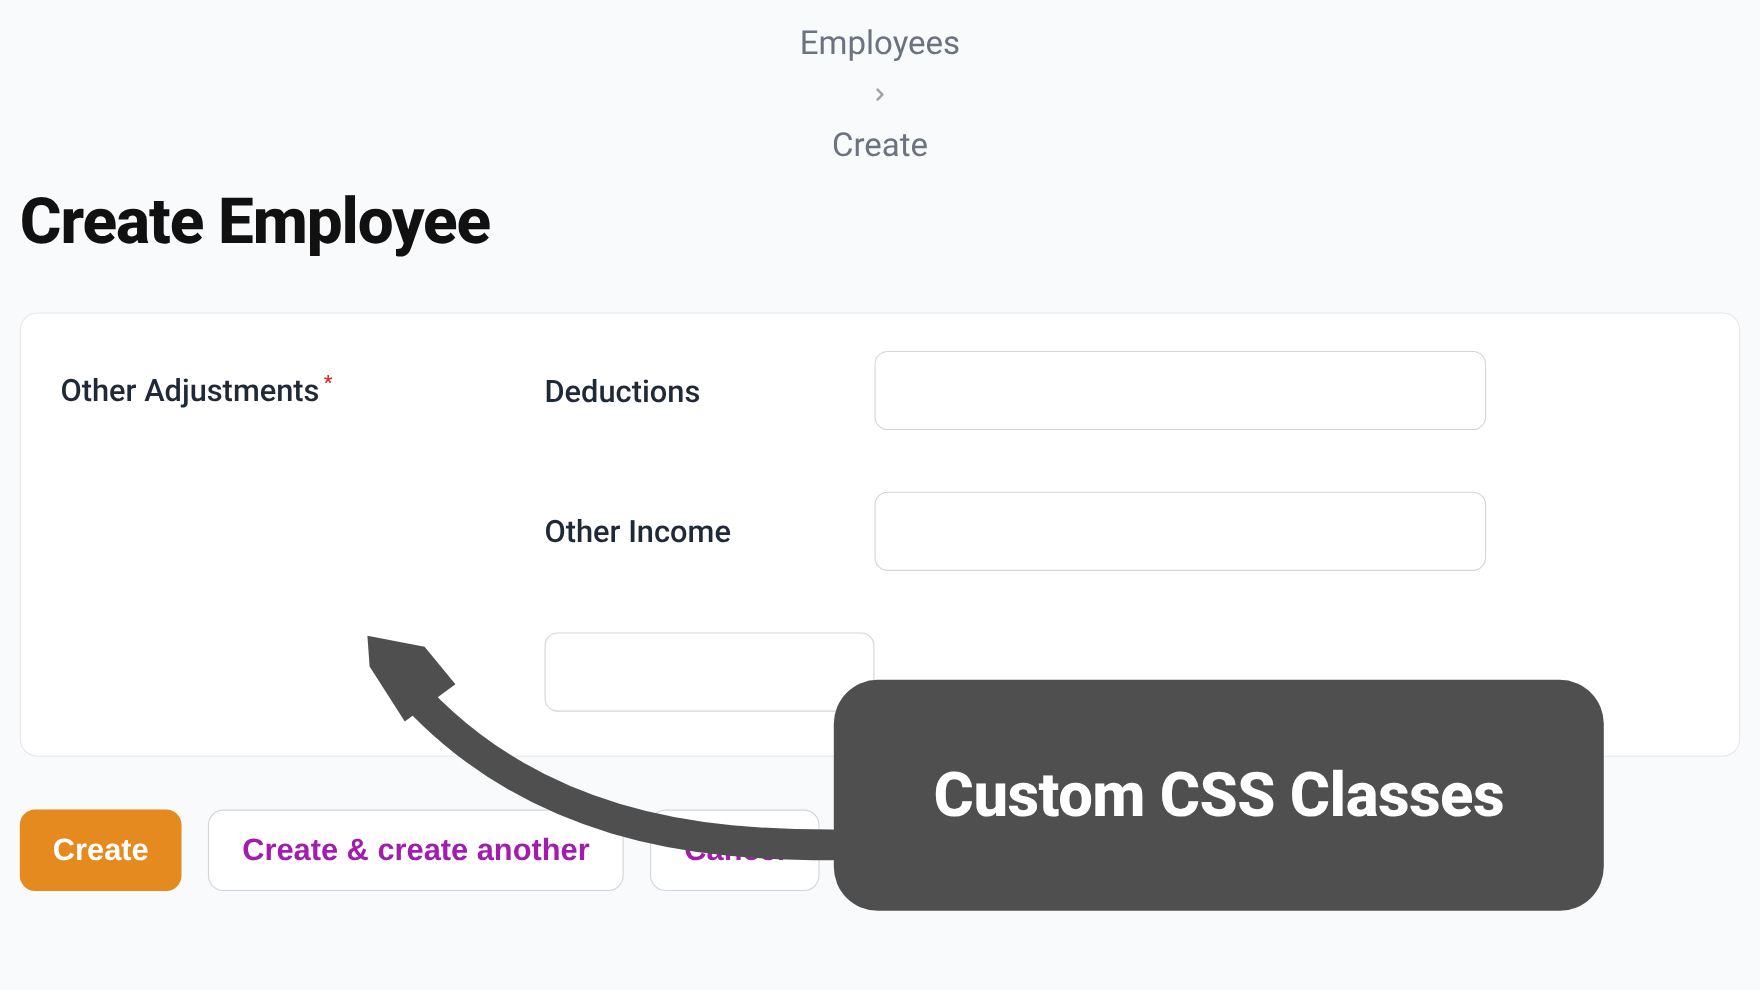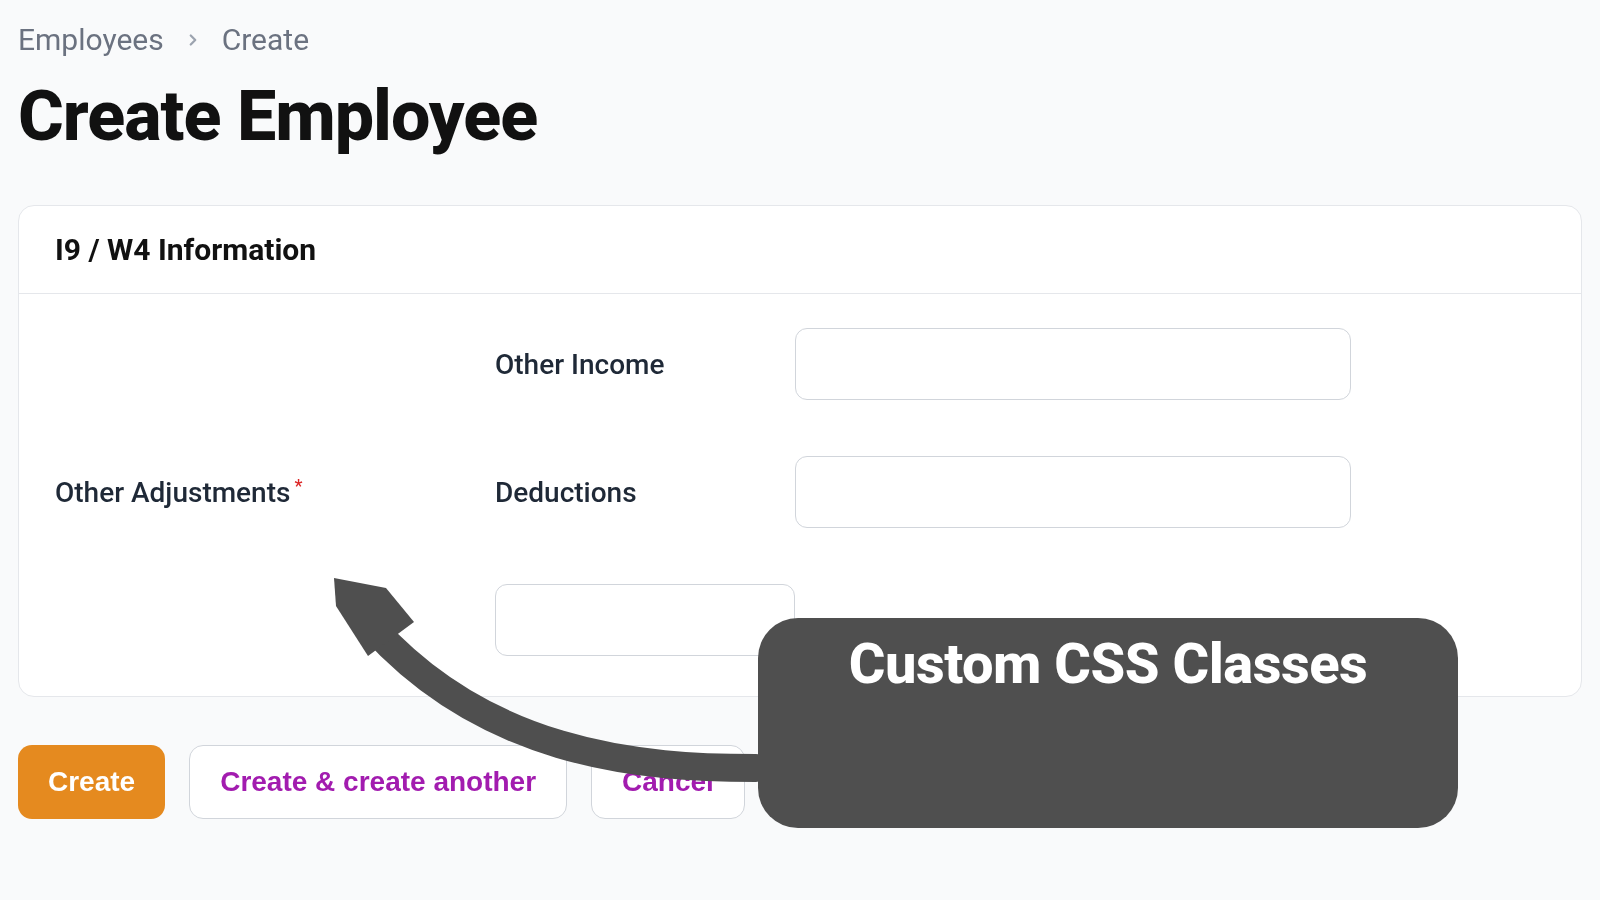--- a/index.html
+++ b/index.html
@@ -18,35 +18,36 @@
     .page {
       padding: 22px 18px;
     }
     .breadcrumb {
       display: flex;
       align-items: center;
       gap: 20px;
       font-size: 30px;
       color: #6b7280;
       margin-bottom: 18px;
+      flex-direction: column;
     }
     .breadcrumb-link {
       color: #6b7280;
       cursor: pointer;
     }
     .breadcrumb-sep {
       color: #9ca3af;
       display: inline-flex;
       align-items: center;
     }
     .breadcrumb-current {
       color: #6b7280;
     }
     .page-title {
-      font-size: 70px;
+      font-size: 58px;
       font-weight: 800;
       color: #111111;
       letter-spacing: -1px;
       margin-bottom: 48px;
     }
     .card {
       background: #ffffff;
       border: 1px solid #e5e7eb;
       border-radius: 16px;
       margin-bottom: 48px;
@@ -130,22 +131,23 @@
     }
     .callout {
       position: absolute;
       left: 758px;
       top: 618px;
       width: 700px;
       height: 210px;
       background: #4f4f4f;
       border-radius: 40px;
       display: flex;
+      align-items: center;
       justify-content: center;
-      padding: 13px 30px;
+      padding: 0 30px;
     }
     .callout-text {
       color: #ffffff;
       font-size: 56px;
       font-weight: 800;
       letter-spacing: -0.5px;
       white-space: nowrap;
     }
     .arrow {
       position: absolute;
@@ -164,41 +166,38 @@
       <svg width="18" height="18" viewBox="0 0 24 24" fill="none" stroke="#9ca3af" stroke-width="3" stroke-linecap="round" stroke-linejoin="round">
           <polyline points="9 18 15 12 9 6"></polyline>
         </svg>
     </span>
     <span class="breadcrumb-current">Create</span>
   </nav>
 
   <h1 class="page-title">Create Employee</h1>
 
   <div class="card">
-    <div class="card-header">
-      <div class="card-header-title">I9 / W4 Information</div>
-    </div>
     <div class="card-body">
-
-      <div class="row">
-        <div></div>
-        <div class="field-label">Other Income</div>
-        <input class="input" type="text" value="" style="">
-      </div>
 
       <div class="row">
         <div class="section-label">
           <span>Other Adjustments</span><span class="req">*</span>
         </div>
         <div class="field-label">Deductions</div>
         <input class="input" type="text" value="" style="">
       </div>
 
       <div class="row">
         <div></div>
+        <div class="field-label">Other Income</div>
+        <input class="input" type="text" value="" style="">
+      </div>
+
+      <div class="row">
+        <div></div>
         <input class="input" type="text" value="" style="">
       </div>
 
     </div>
   </div>
 
   <div class="actions">
     <button class="btn btn-primary">Create</button>
     <button class="btn btn-secondary">Create &amp; create another</button>
     <button class="btn btn-secondary">Cancel</button>

